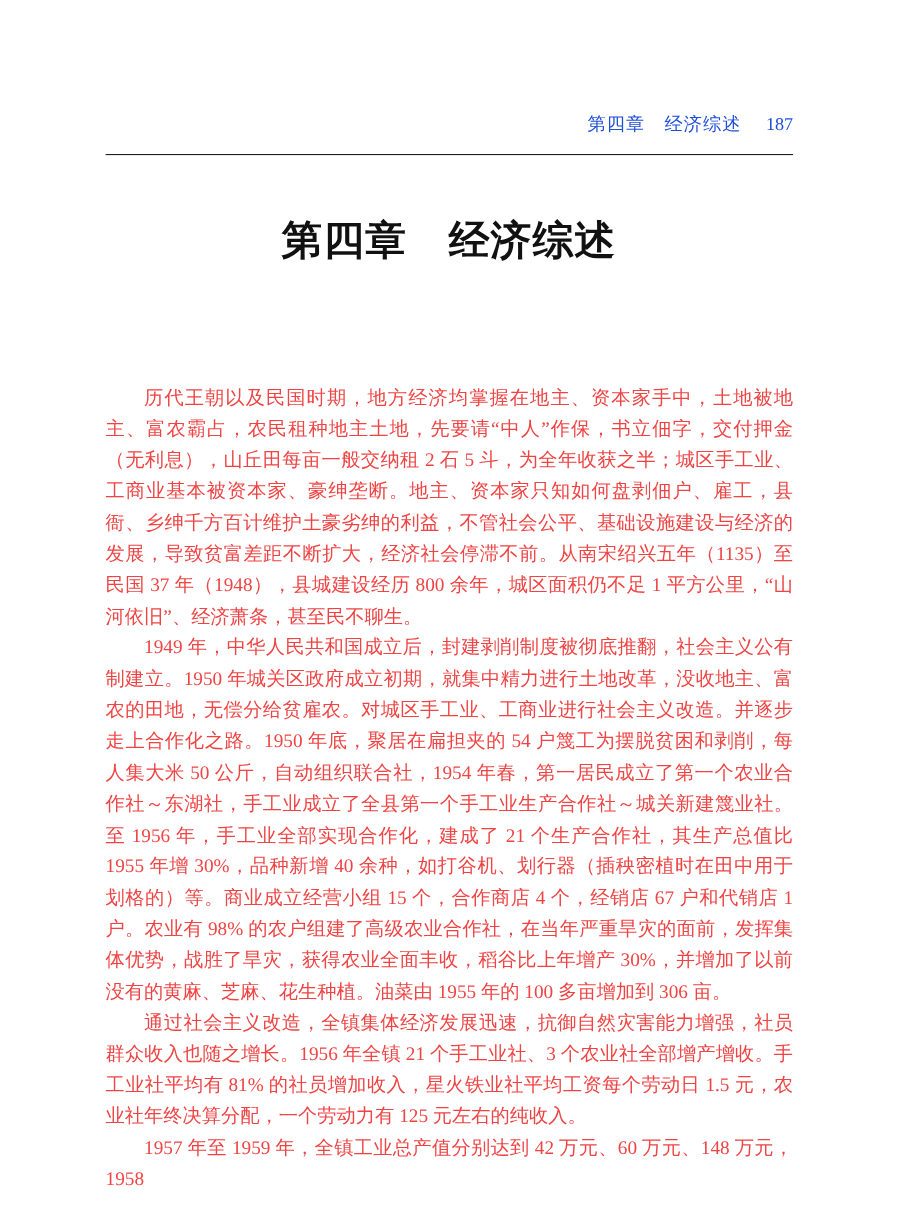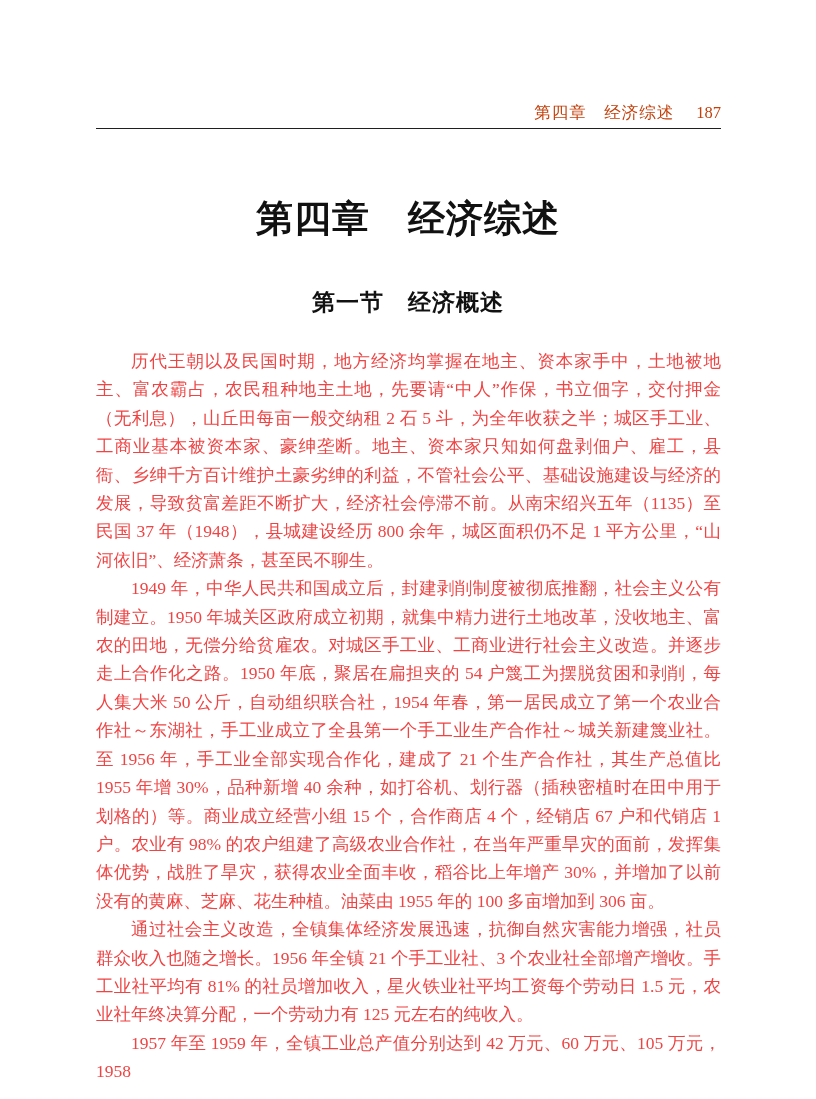--- a/index.html
+++ b/index.html
@@ -17,22 +17,22 @@
   }
   .page-header {
     position: absolute;
     top: 102px;
     left: 96px;
     width: 625px;
     text-align: right;
     font-size: 16.5px;
     line-height: 22px;
     border-bottom: 1.5px solid #1f1f1f;
-    padding-bottom: 4px;
-    color: #c2410c;
+    padding-bottom: 16px;
+    color: #1d4ed8;
   }
   .page-header .running-title { letter-spacing: 1px; }
   .page-header .page-number {
     margin-left: 18px;
     font-family: "Liberation Serif", "DejaVu Serif", serif;
   }
   .chapter-title {
     position: absolute;
     top: 194px;
     left: 0;
@@ -76,22 +76,21 @@
 
 <div class="page">
 
   <div class="page-header">
     <span class="running-title">第四章　经济综述</span>
     <span class="page-number">187</span>
   </div>
 
   <h1 class="chapter-title">第四章　经济综述</h1>
 
-  <h2 class="section-title">第一节　经济概述</h2>
 
   <div class="body-text">
     <p>历代王朝以及民国时期，地方经济均掌握在地主、资本家手中，土地被地主、富农霸占，农民租种地主土地，先要请“中人”作保，书立佃字，交付押金（无利息），山丘田每亩一般交纳租 2 石 5 斗，为全年收获之半；城区手工业、工商业基本被资本家、豪绅垄断。地主、资本家只知如何盘剥佃户、雇工，县衙、乡绅千方百计维护土豪劣绅的利益，不管社会公平、基础设施建设与经济的发展，导致贫富差距不断扩大，经济社会停滞不前。从南宋绍兴五年（1135）至民国 37 年（1948），县城建设经历 800 余年，城区面积仍不足 1 平方公里，“山河依旧”、经济萧条，甚至民不聊生。</p>
     <p>1949 年，中华人民共和国成立后，封建剥削制度被彻底推翻，社会主义公有制建立。1950 年城关区政府成立初期，就集中精力进行土地改革，没收地主、富农的田地，无偿分给贫雇农。对城区手工业、工商业进行社会主义改造。并逐步走上合作化之路。1950 年底，聚居在扁担夹的 54 户篾工为摆脱贫困和剥削，每人集大米 50 公斤，自动组织联合社，1954 年春，第一居民成立了第一个农业合作社～东湖社，手工业成立了全县第一个手工业生产合作社～城关新建篾业社。至 1956 年，手工业全部实现合作化，建成了 21 个生产合作社，其生产总值比 1955 年增 30%，品种新增 40 余种，如打谷机、划行器（插秧密植时在田中用于划格的）等。商业成立经营小组 15 个，合作商店 4 个，经销店 67 户和代销店 1 户。农业有 98% 的农户组建了高级农业合作社，在当年严重旱灾的面前，发挥集体优势，战胜了旱灾，获得农业全面丰收，稻谷比上年增产 30%，并增加了以前没有的黄麻、芝麻、花生种植。油菜由 1955 年的 100 多亩增加到 306 亩。</p>
     <p>通过社会主义改造，全镇集体经济发展迅速，抗御自然灾害能力增强，社员群众收入也随之增长。1956 年全镇 21 个手工业社、3 个农业社全部增产增收。手工业社平均有 81% 的社员增加收入，星火铁业社平均工资每个劳动日 1.5 元，农业社年终决算分配，一个劳动力有 125 元左右的纯收入。</p>
-    <p>1957 年至 1959 年，全镇工业总产值分别达到 42 万元、60 万元、105 万元，1958</p>
+    <p>1957 年至 1959 年，全镇工业总产值分别达到 42 万元、60 万元、148 万元，1958</p>
   </div>
 
 </div>
 
 </body></html>

